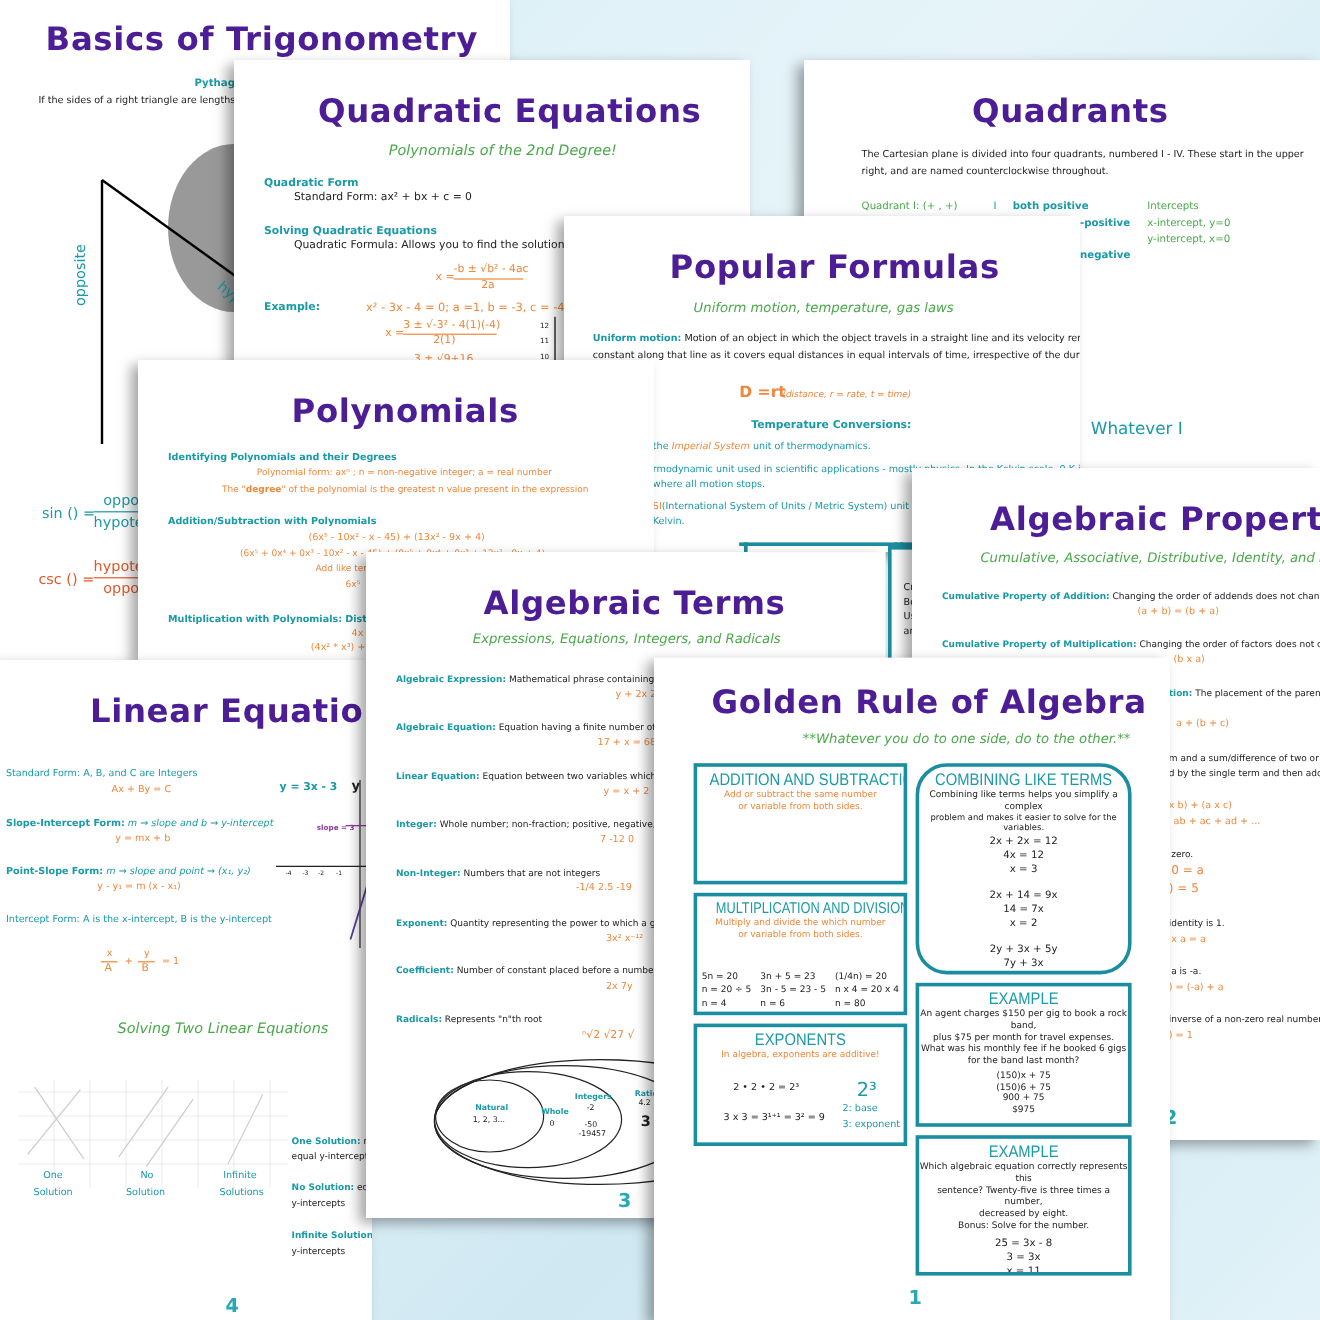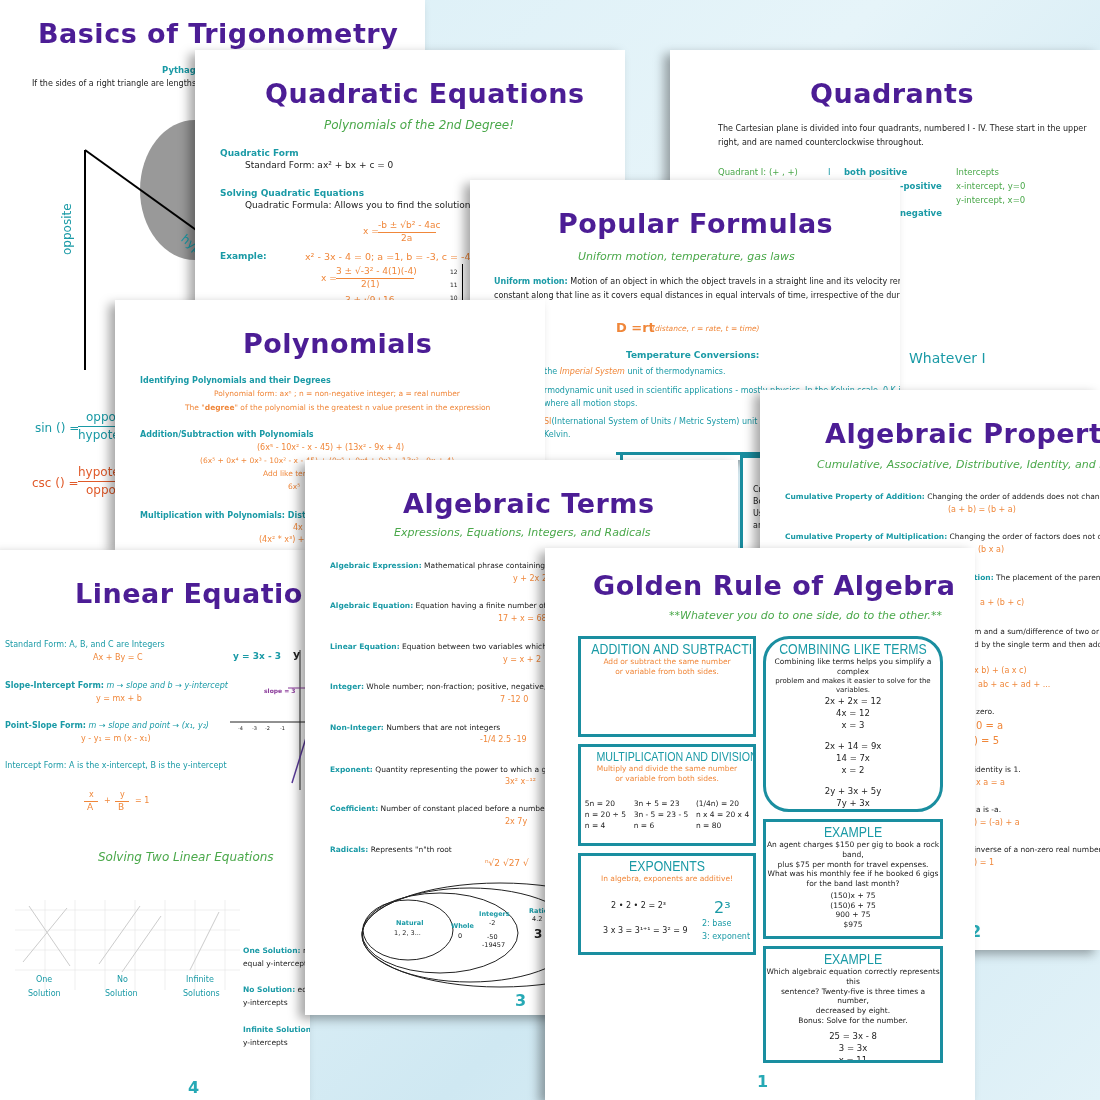--- a/index.html
+++ b/index.html
@@ -55,21 +55,21 @@
     font-size: 14px;
     color: #1a9aa6;
     letter-spacing: 0;
     transform: scaleX(0.88);
     margin-top: 2px;
     white-space: nowrap;
   }
   .gbox .gsub { font-size: 7.5px; color: #f0873a; line-height: 1.3; }
   .gbox .gtxt { font-size: 7.5px; color: #222; line-height: 1.3; }
   .gbox .geq { font-size: 8.5px; color: #222; line-height: 1.45; }
-  .cols3 { display: flex; justify-content: space-around; text-align: left; font-size: 8px; line-height: 1.5; margin-top: 14px; }
+  .cols3 { display: flex; justify-content: space-around; text-align: left; font-size: 8px; line-height: 1.5; margin-top: 24px; }
   .cols2 { display: flex; justify-content: space-around; text-align: left; font-size: 8px; line-height: 1.5; margin-top: 6px; }
   svg { position: absolute; }
 </style>
 </head>
 <body>
 
 <div class="page" style="left:0;top:0;width:425px;height:560px;">
   <div class="title" style="left:38px;top:18px;font-size:27px;">Basics of Trigonometry</div>
   <div class="t teal b" style="left:162px;top:65px;font-size:8.5px;">Pythago</div>
   <div class="t dark" style="left:32px;top:79px;font-size:8px;">If the sides of a right triangle are lengths a, b</div>
@@ -364,21 +364,21 @@
   <div class="subtitle" style="left:76px;top:61px;font-size:11px;margin-left:48px;">**Whatever you do to one side, do to the other.**</div>
 
   <div class="gbox" style="left:33px;top:88px;width:178px;height:101px;">
     <div class="gh">ADDITION AND SUBTRACTION</div>
     <div class="gsub">Add or subtract the same number</div>
     <div class="gsub">or variable from both sides.</div>
   </div>
 
   <div class="gbox" style="left:33px;top:196px;width:178px;height:102px;">
     <div class="gh" style="font-size:13px;transform:scaleX(0.82);transform-origin:center;">MULTIPLICATION AND DIVISION</div>
-    <div class="gsub">Multiply and divide the same number</div>
+    <div class="gsub">Multiply and divide the which number</div>
     <div class="gsub">or variable from both sides.</div>
     <div class="cols3" style="font-size:7.5px;">
       <div>
         <div>5n = 20</div>
         <div>n = 20 ÷ 5</div>
         <div>n = 4</div>
       </div>
       <div>
         <div>3n + 5 = 23</div>
         <div>3n - 5 = 23 - 5</div>

